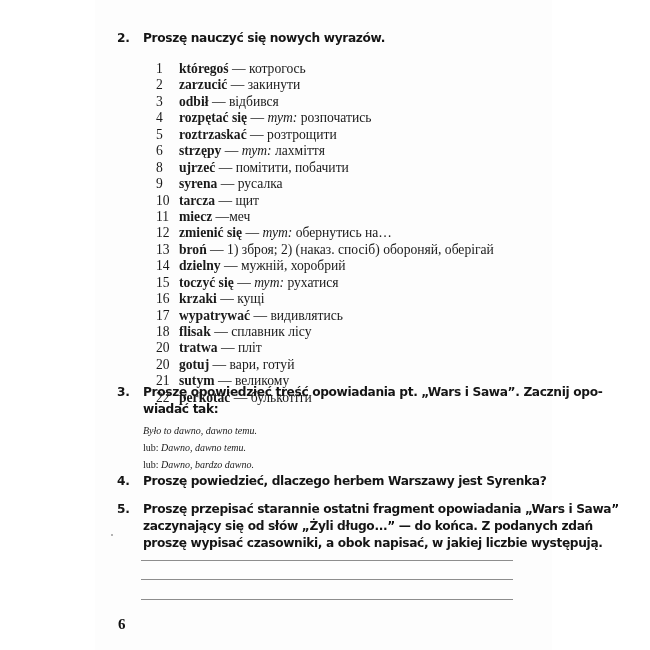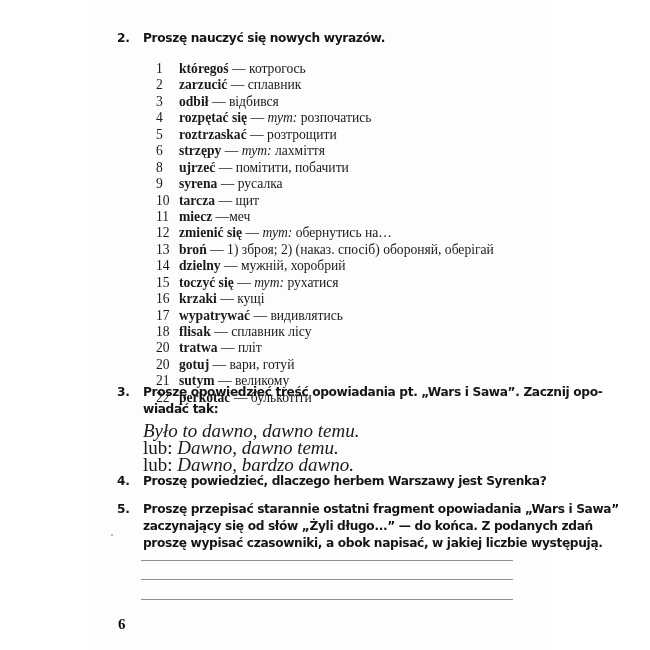--- a/index.html
+++ b/index.html
@@ -69,21 +69,21 @@
     }
     .vocab .note {
       font-style: italic;
       text-align: center;
     }
     .examples {
       position: absolute;
       left: 143px;
       top: 422px;
       font-family: "Liberation Serif", serif;
-      font-size: 19px;
+      font-size: 10px;
       line-height: 17px;
       color: #1a1a1a;
     }
     .examples div {
       white-space: nowrap;
     }
     .examples .it {
       font-style: italic;
     }
     .answer-line {
@@ -119,21 +119,21 @@
 
 <div class="task-head" style="top:30px;">
   <span class="task-num">2.</span>
   <div class="task-text">
     <div>Proszę nauczyć się nowych wyrazów.</div>
   </div>
 </div>
 
 <ul class="vocab" id="vocab">
     <li><span class="num">1</span><span class="pl">któregoś</span><span class="sep"> — </span><span class="note"></span><span class="uk">котрогось</span></li>
-    <li><span class="num">2</span><span class="pl">zarzucić</span><span class="sep"> — </span><span class="note"></span><span class="uk">сплавник</span></li>
+    <li><span class="num">2</span><span class="pl">zarzucić</span><span class="sep"> — </span><span class="note"></span><span class="uk">закинути</span></li>
     <li><span class="num">3</span><span class="pl">odbił</span><span class="sep"> — </span><span class="note"></span><span class="uk">відбився</span></li>
     <li><span class="num">4</span><span class="pl">rozpętać się</span><span class="sep"> — </span><span class="note">тут: </span><span class="uk">розпочатись</span></li>
     <li><span class="num">5</span><span class="pl">roztrzaskać</span><span class="sep"> — </span><span class="note"></span><span class="uk">розтрощити</span></li>
     <li><span class="num">6</span><span class="pl">strzępy</span><span class="sep"> — </span><span class="note">тут: </span><span class="uk">лахміття</span></li>
     <li><span class="num">8</span><span class="pl">ujrzeć</span><span class="sep"> — </span><span class="note"></span><span class="uk">помітити, побачити</span></li>
     <li><span class="num">9</span><span class="pl">syrena</span><span class="sep"> — </span><span class="note"></span><span class="uk">русалка</span></li>
     <li><span class="num">10</span><span class="pl">tarcza</span><span class="sep"> — </span><span class="note"></span><span class="uk">щит</span></li>
     <li><span class="num">11</span><span class="pl">miecz</span><span class="sep"> —</span><span class="note"></span><span class="uk">меч</span></li>
     <li><span class="num">12</span><span class="pl">zmienić się</span><span class="sep"> — </span><span class="note">тут: </span><span class="uk">обернутись на…</span></li>
     <li><span class="num">13</span><span class="pl">broń</span><span class="sep"> — </span><span class="note"></span><span class="uk">1) зброя; 2) (наказ. спосіб) обороняй, оберігай</span></li>

